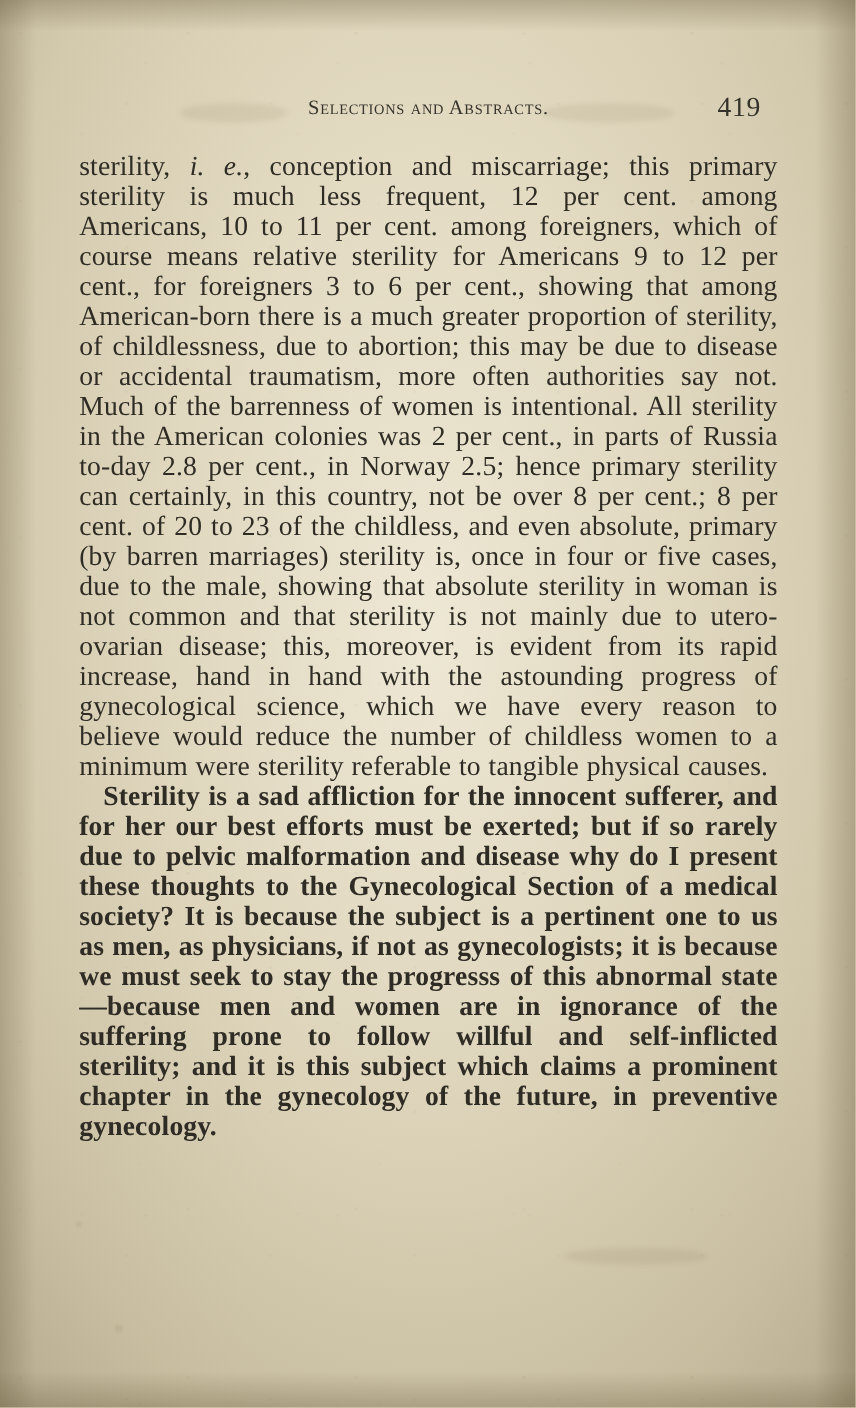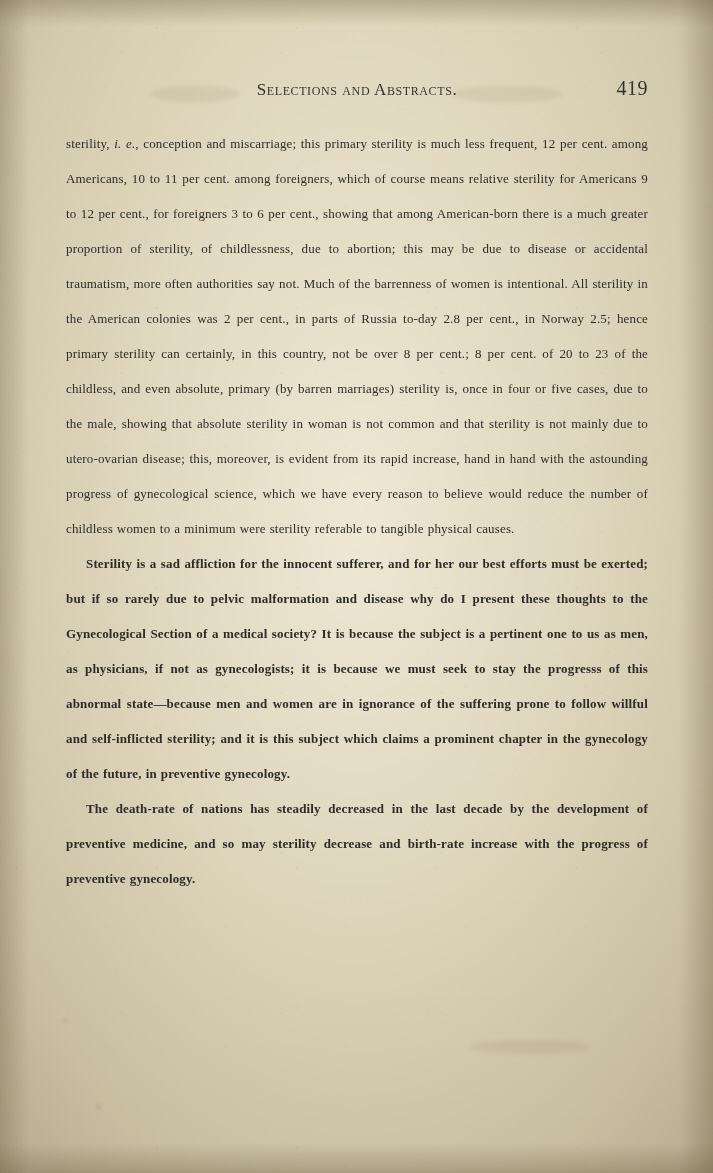--- a/index.html
+++ b/index.html
@@ -58,38 +58,38 @@
   }
   .running-head {
     font-variant: small-caps;
     font-size: 17px;
     letter-spacing: 0.6px;
     color: #36342c;
     white-space: nowrap;
   }
   .page-number {
     position: absolute;
-    right: 0;
+    right: 14px;
     top: -3px;
-    font-size: 20px;
+    font-size: 23px;
     color: #34322a;
     letter-spacing: 0.5px;
   }
 
   .body-text {
     position: absolute;
     left: 66px;
     top: 126px;
     width: 582px;
   }
 
   p {
     margin: 0;
-    font-size: 13px;
-    line-height: 35px;
+    font-size: 23px;
+    line-height: 25px;
     text-align: justify;
     text-justify: inter-word;
     color: #2e2c25;
     letter-spacing: 0.15px;
     word-spacing: 0.6px;
   }
   p.indent {
     text-indent: 20px;
   }
   p + p {
@@ -132,21 +132,20 @@
   <div class="content">
 
     <div class="header">
       <div class="running-head">Selections and Abstracts.</div>
       <div class="page-number">419</div>
     </div>
 
     <div class="body-text">
       <p>sterility, <i>i. e.</i>, conception and miscarriage; this primary sterility is much less frequent, 12 per cent. among Americans, 10 to 11 per cent. among foreigners, which of course means relative sterility for Americans 9 to 12 per cent., for foreigners 3 to 6 per cent., showing that among American-born there is a much greater proportion of sterility, of childlessness, due to abortion; this may be due to disease or accidental traumatism, more often authorities say not. Much of the barrenness of women is intentional. All sterility in the American colonies was 2 per cent., in parts of Russia to-day 2.8 per cent., in Norway 2.5; hence primary sterility can certainly, in this country, not be over 8 per cent.; 8 per cent. of 20 to 23 of the childless, and even absolute, primary (by barren marriages) sterility is, once in four or five cases, due to the male, showing that absolute sterility in woman is not common and that sterility is not mainly due to utero-ovarian disease; this, moreover, is evident from its rapid increase, hand in hand with the astounding progress of gynecological science, which we have every reason to believe would reduce the number of childless women to a minimum were sterility referable to tangible physical causes.</p>
       <p class="indent">Sterility is a sad affliction for the innocent sufferer, and for her our best efforts must be exerted; but if so rarely due to pelvic malformation and disease why do I present these thoughts to the Gynecological Section of a medical society? It is because the subject is a pertinent one to us as men, as physicians, if not as gynecologists; it is because we must seek to stay the progresss of this abnormal state—because men and women are in ignorance of the suffering prone to follow willful and self-inflicted sterility; and it is this subject which claims a prominent chapter in the gynecology of the future, in preventive gynecology.</p>
-      <p class="indent">The death-rate of nations has steadily decreased in the last decade by the development of preventive medicine, and so may sterility decrease and birth-rate increase with the progress of preventive gynecology.</p>
     </div>
 
   </div>
 
   <div class="edge-dark edge-top"></div>
   <div class="edge-dark edge-bottom"></div>
   <div class="edge-dark edge-left"></div>
   <div class="edge-dark edge-right"></div>
 </div>
 

